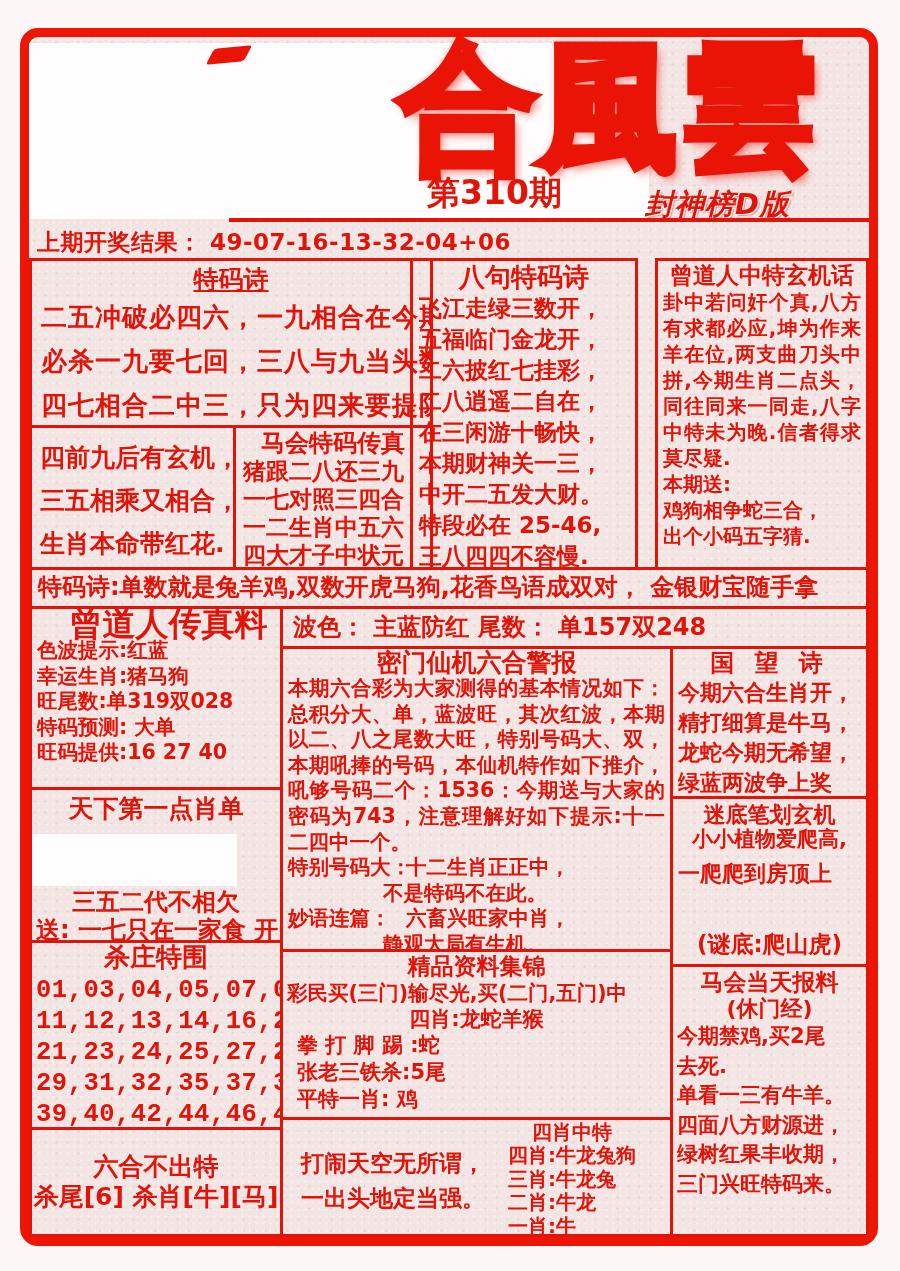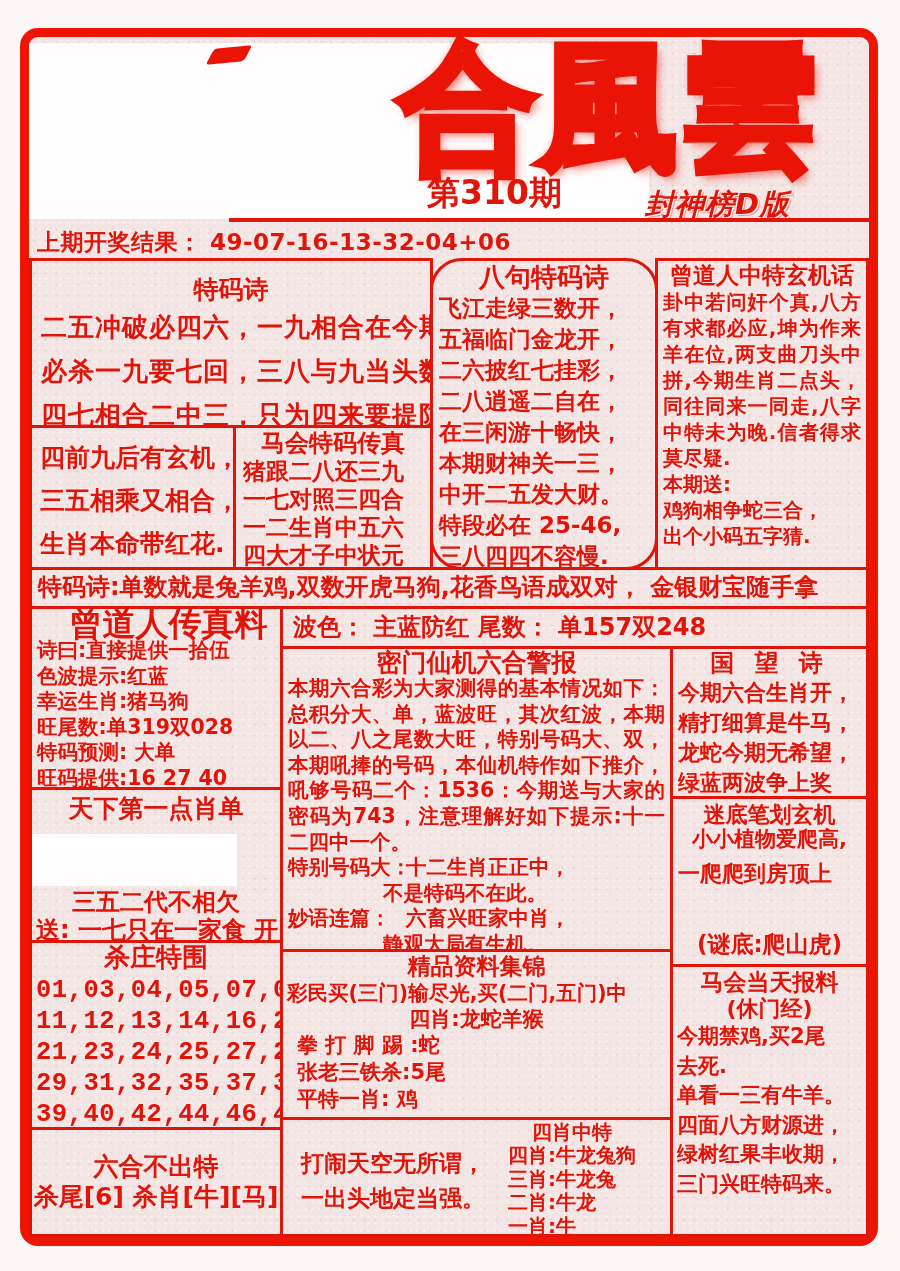--- a/index.html
+++ b/index.html
@@ -37,31 +37,31 @@
     text-shadow:5px 6px 9px rgba(233,20,5,.55), -2px -2px 6px rgba(233,20,5,.35);
     letter-spacing:2px; white-space:nowrap;
   }
   .issue { position:absolute; left:398px; top:134px; font-size:33px; font-weight:bold; }
   .edition { position:absolute; left:616px; top:148px; font-size:29px; font-weight:bold; font-style:italic; letter-spacing:1px; text-shadow:1px 1px 0 #ffffff, 2px 2px 1px rgba(233,20,5,.4); white-space:nowrap; }
   .header-rule { position:absolute; left:200px; top:181px; width:640px; height:4px; background:#e01408; }
   .prev-result { position:absolute; left:8px; top:190px; font-size:23px; font-weight:bold; letter-spacing:.5px; }
 
   
   .box-special  { left:0;   top:221px; width:404px; height:170px; }
-  .box-special .btitle { font-size:25px; line-height:30px; margin-top:14px; }
+  .box-special .btitle { font-size:25px; line-height:30px; margin-top:4px;text-decoration:underline; }
   .box-special .line { font-size:26px; line-height:44px; padding-left:9px; letter-spacing:1px; white-space:nowrap; }
 
   .box-mystery  { left:0;   top:388px; width:207px; height:145px; padding-top:8px; }
   .box-mystery .line { font-size:25px; line-height:43px; padding-left:8px; white-space:nowrap; }
 
   .box-fax      { left:204px; top:388px; width:200px; height:145px; }
   .box-fax .btitle { font-size:24px; line-height:28px; margin-top:1px; }
   .box-fax .line { font-size:23px; line-height:28px; padding-left:7px; white-space:nowrap; }
 
-  .box-eight    { left:401px; top:221px; width:228px; height:312px;border-radius:32px; }
+  .box-eight    { left:381px; top:221px; width:228px; height:312px; }
   .box-eight .btitle { font-size:26px; line-height:32px; }
   .box-eight .line { font-size:23px; line-height:31px; padding-left:6px; white-space:nowrap; }
 
   .box-zeng     { left:626px; top:221px; width:214px; height:312px; }
   .box-zeng .btitle { font-size:23px; line-height:28px; }
   .box-zeng .para { font-size:20px; line-height:26px; padding:0 5px; text-align:justify; }
   .box-zeng .line { font-size:20px; line-height:26px; padding-left:5px; white-space:nowrap; }
 
   .band { left:0; top:530px; width:840px; height:42px; font-size:24px; line-height:35px; padding-left:6px; white-space:nowrap; }
 
@@ -177,21 +177,20 @@
         <div class="para">卦中若问奸个真,八方有求都必应,坤为作来羊在位,两支曲刀头中拼,今期生肖二点头，同往同来一同走,八字中特未为晚.信者得求莫尽疑.</div>
         <div class="line">本期送:</div>
         <div class="line">鸡狗相争蛇三合，</div>
         <div class="line">出个小码五字猜.</div>
       </div>
 
       <div class="box band">特码诗:单数就是兔羊鸡,双数开虎马狗,花香鸟语成双对， 金银财宝随手拿</div>
 
       <div class="box box-zengfax">
         <div class="btitle">曾道人传真料</div>
-        <div class="line">诗曰:直接提供一拾伍</div>
         <div class="line">色波提示:红蓝</div>
         <div class="line">幸运生肖:猪马狗</div>
         <div class="line">旺尾数:单319双028</div>
         <div class="line">特码预测: 大单</div>
         <div class="line">旺码提供:16 27 40</div>
       </div>
 
       <div class="box box-firstxiao">
         <div class="btitle">天下第一点肖单</div>
         <div class="white-patch"></div>

